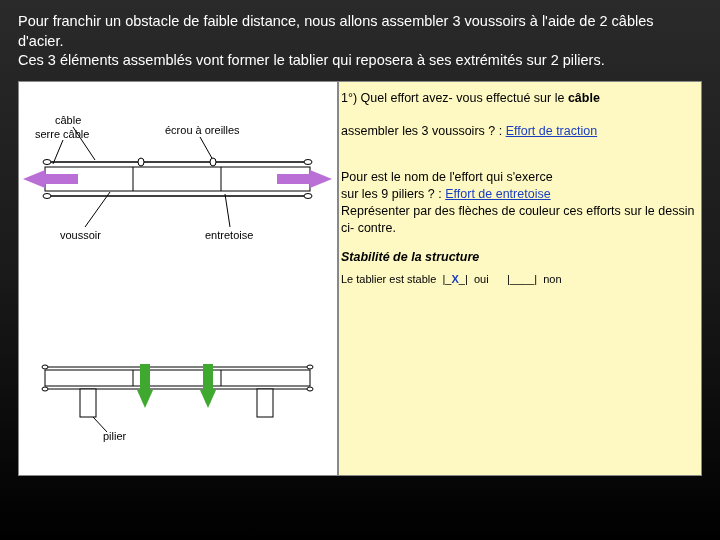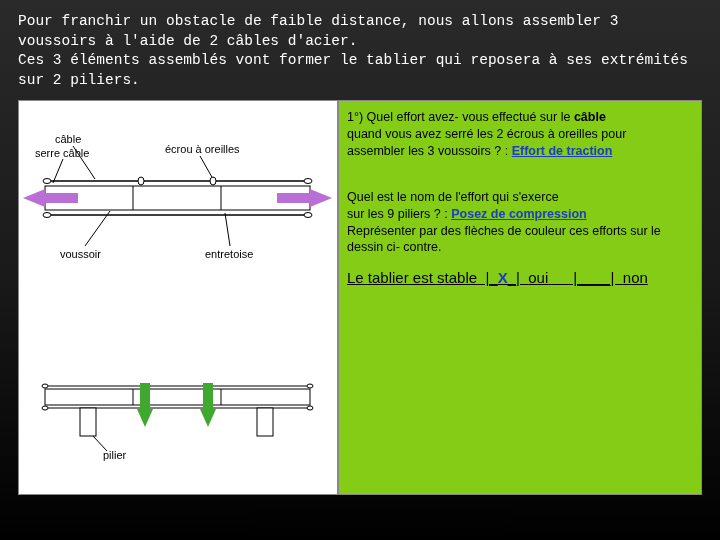--- a/index.html
+++ b/index.html
@@ -8,21 +8,20 @@
     background: linear-gradient(to bottom, #2a2a2a 0%, #1a1a1a 50%, #000 100%);
     font-family: Arial, sans-serif;
     padding: 12px 18px;
     overflow: hidden;
   }
   .intro {
     color: #fff;
     font-size: 14.5px;
     line-height: 1.35;
     margin-bottom: 10px;
-    font-family: Liberation Mono, monospace;
   }
   .content {
     display: flex;
     gap: 0;
     height: 395px;
   }
   .left {
     width: 320px;
     background: #fff;
     border: 1px solid #888;
@@ -32,32 +31,32 @@
     gap: 60px;
     justify-content: flex-start;
   }
   .diagram {
     position: relative;
     width: 100%;
   }
   .diagram svg { display: block; }
   .right {
     flex: 1;
-    background: #84cc16;
+    background: #fef9c3;
     border: 1px solid #888;
-    padding: 8px 8px;
+    padding: 8px 2px;
     font-size: 12.5px;
     color: #000;
     line-height: 1.35;
   }
   .right .block { margin-bottom: 12px; }
-  .answer { color: #1a3ec2; font-weight: bold; text-decoration: underline; }
+  .answer { color: #1a3ec2; font-weight: normal; text-decoration: underline; }
   .bold { font-weight: bold; }
   .stab-title { font-weight: bold; font-style: italic; margin-bottom: 6px; }
-  .stab-line { font-size: 15px; text-decoration: underline; }
+  .stab-line { font-size: 11px; }
   .x { color: #1a3ec2; font-weight: bold; }
   .arrow-left, .arrow-right {
     position: absolute;
     width: 0; height: 0;
     border-top: 9px solid transparent;
     border-bottom: 9px solid transparent;
   }
   .arrow-left { border-right: 22px solid #b96fd6; }
   .arrow-right { border-left: 22px solid #b96fd6; }
   .arrow-stem {
@@ -139,32 +138,33 @@
       <div class="arrow-down" style="left:112px; top:28px;"></div>
       <div class="arrow-down-stem" style="left:178px; top:2px; height:28px;"></div>
       <div class="arrow-down" style="left:175px; top:28px;"></div>
     </div>
 
   </div>
 
   <div class="right">
     <div class="block">
       <span>1°) Quel effort avez- vous effectué sur le </span><span class="bold">câble</span><br>
-      <span>quand vous avez serré les 2 écrous à oreilles pour</span><br>
+      <br>
       <span>assembler les 3 voussoirs ? : </span><span class="answer">Effort de traction</span><br>
     </div>
 
     <div class="block">
       <br>
-      <span>Quel est le nom de l'effort qui s'exerce</span><br>
-      <span>sur les 9 piliers ? : </span><span class="answer">Posez de compression</span><br>
+      <span>Pour est le nom de l'effort qui s'exerce</span><br>
+      <span>sur les 9 piliers ? : </span><span class="answer">Effort de entretoise</span><br>
       <span>Représenter par des flèches de couleur ces efforts sur le dessin ci- contre.</span>
     </div>
 
     <div class="block">
+      <div class="stab-title">Stabilité de la structure</div>
       <div class="stab-line">
         <span>Le tablier est stable</span>
         &nbsp;|_<span class="x">X</span>_|&nbsp;
         <span>oui</span>
         &nbsp;&nbsp;&nbsp;&nbsp;&nbsp;|____|&nbsp;
         <span>non</span>
       </div>
     </div>
   </div>
 </div>

